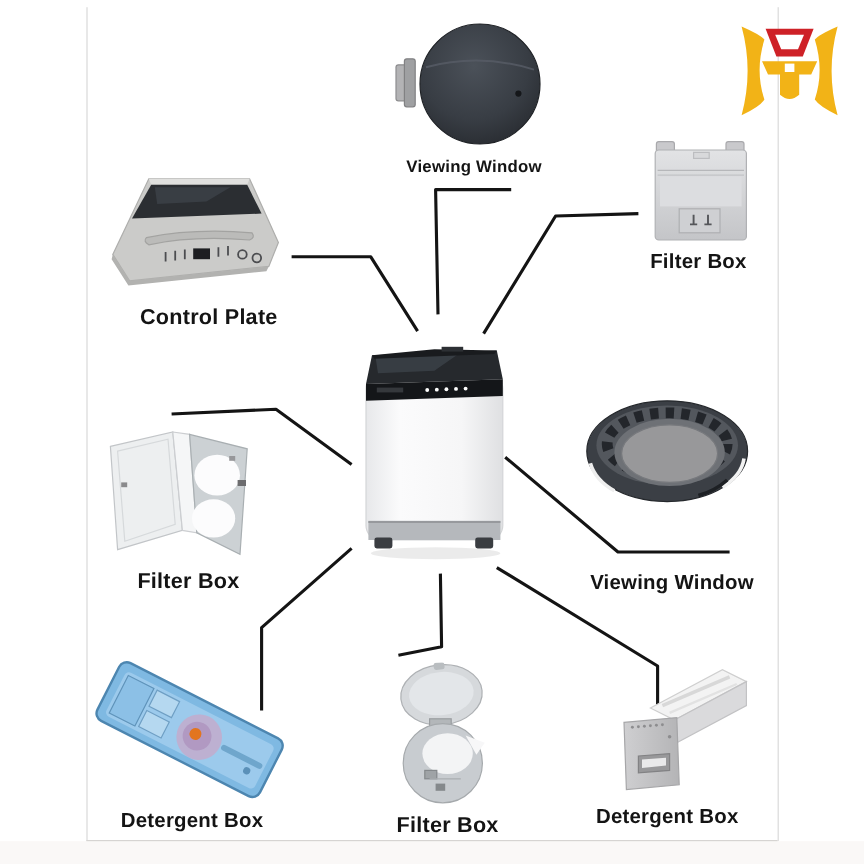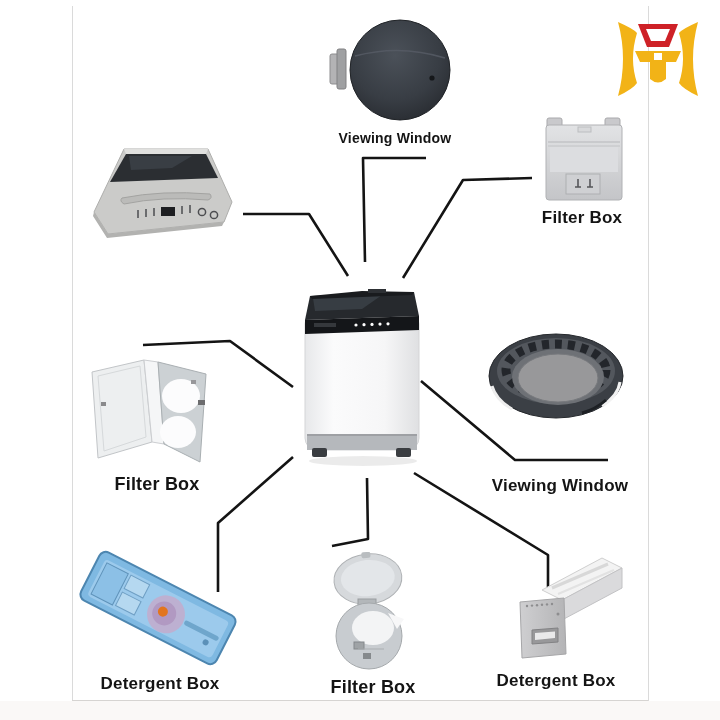--- a/index.html
+++ b/index.html
@@ -121,20 +121,21 @@
     <path d="M30,52 Q70,44 118,48 Q121,52 116,54 Q70,50 32,58 Q27,55 30,52 Z" fill="#bbbbb9" stroke="#a3a3a1"></path>
     <g stroke="#4c4d50" stroke-width="1.5" fill="none">
       <path d="M46,64 v8 M54,63 v8 M62,62 v8"></path>
       <path d="M90,60 v8 M98,59 v8"></path>
     </g>
     <rect x="69" y="61" width="14" height="9" fill="#1d1e21"></rect>
     <circle cx="110" cy="66" r="3.6" fill="none" stroke="#4c4d50" stroke-width="1.5"></circle>
     <circle cx="122" cy="69" r="3.6" fill="none" stroke="#4c4d50" stroke-width="1.5"></circle>
     <polygon points="2,66 16,88 132,76 130,80 15,92 1,70" fill="#b2b2b0"></polygon>
   </svg>
+  <div class="label" style="left:174px;top:254px;font-size:18px">Control Plate</div>
 
   <svg class="part" style="left:88px;top:358px" width="126" height="106" viewBox="0 0 126 106">
     <polygon points="4,14 56,2 64,84 10,100" fill="#edeff0" stroke="#c2c5c8"></polygon>
     <polygon points="10,18 52,8 58,79 16,93" fill="none" stroke="#d6d9db"></polygon>
     <rect x="13" y="44" width="5" height="4" fill="#8a8a8c"></rect>
     <polygon points="56,2 70,4 76,86 64,84" fill="#f5f6f7" stroke="#ccced1"></polygon>
     <polygon points="70,4 118,16 112,104 76,86" fill="#ccd1d4" stroke="#a9afb2"></polygon>
     <ellipse cx="93" cy="38" rx="19" ry="17" fill="#fcfcfd"></ellipse>
     <ellipse cx="90" cy="74" rx="18" ry="16" fill="#fcfcfd"></ellipse>
     <rect x="110" y="42" width="7" height="5" fill="#6c6c6e"></rect>

